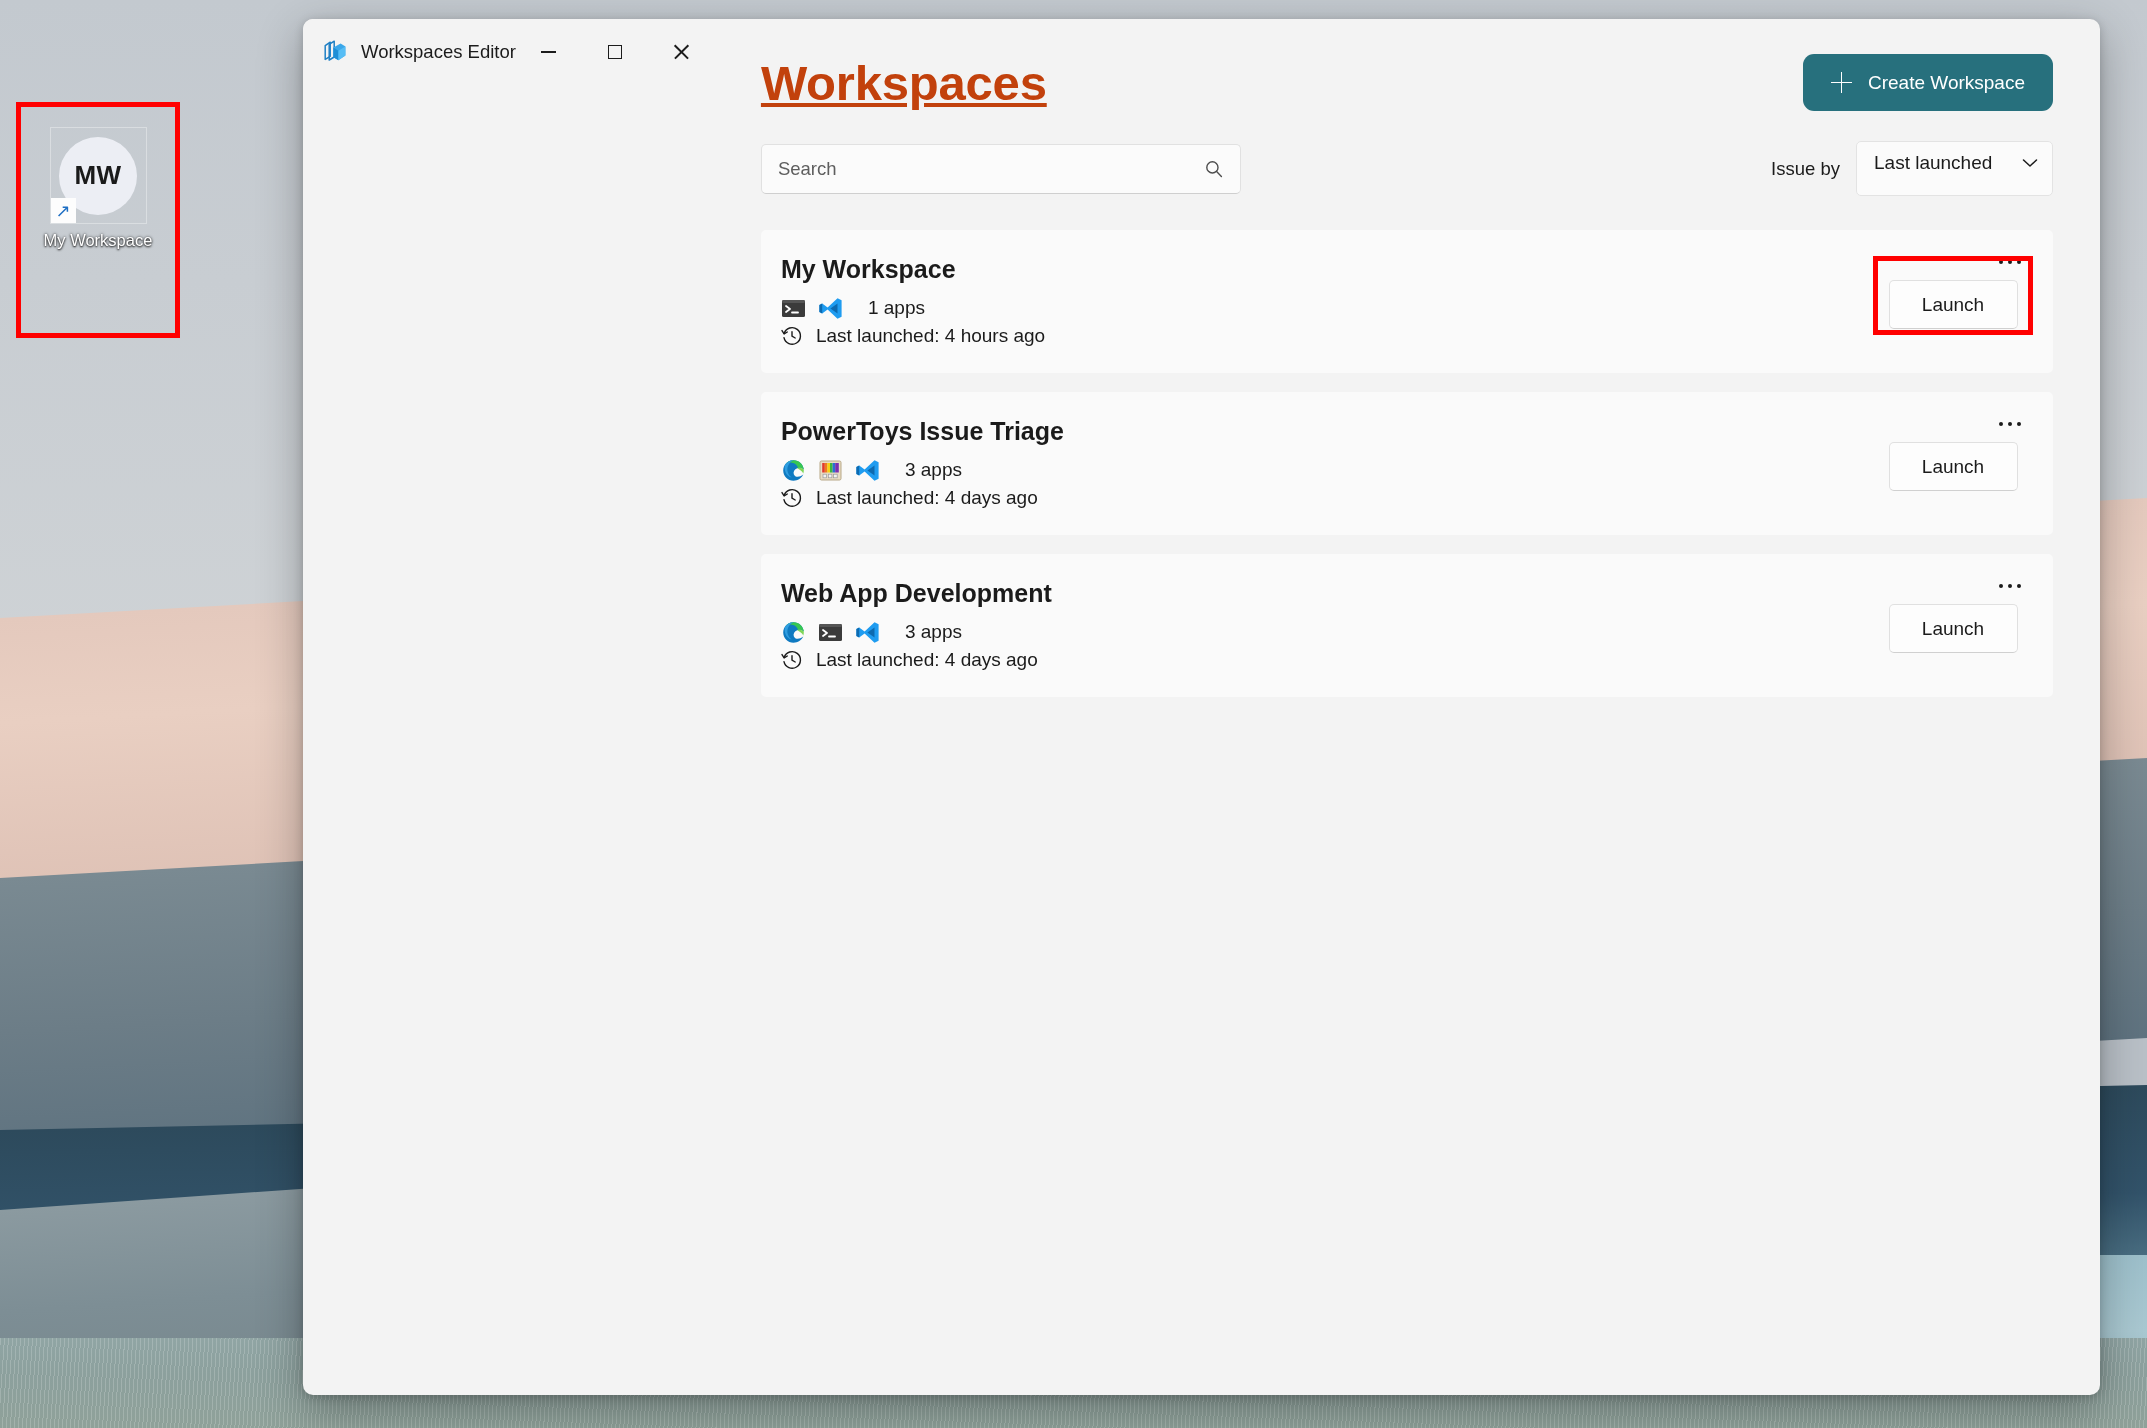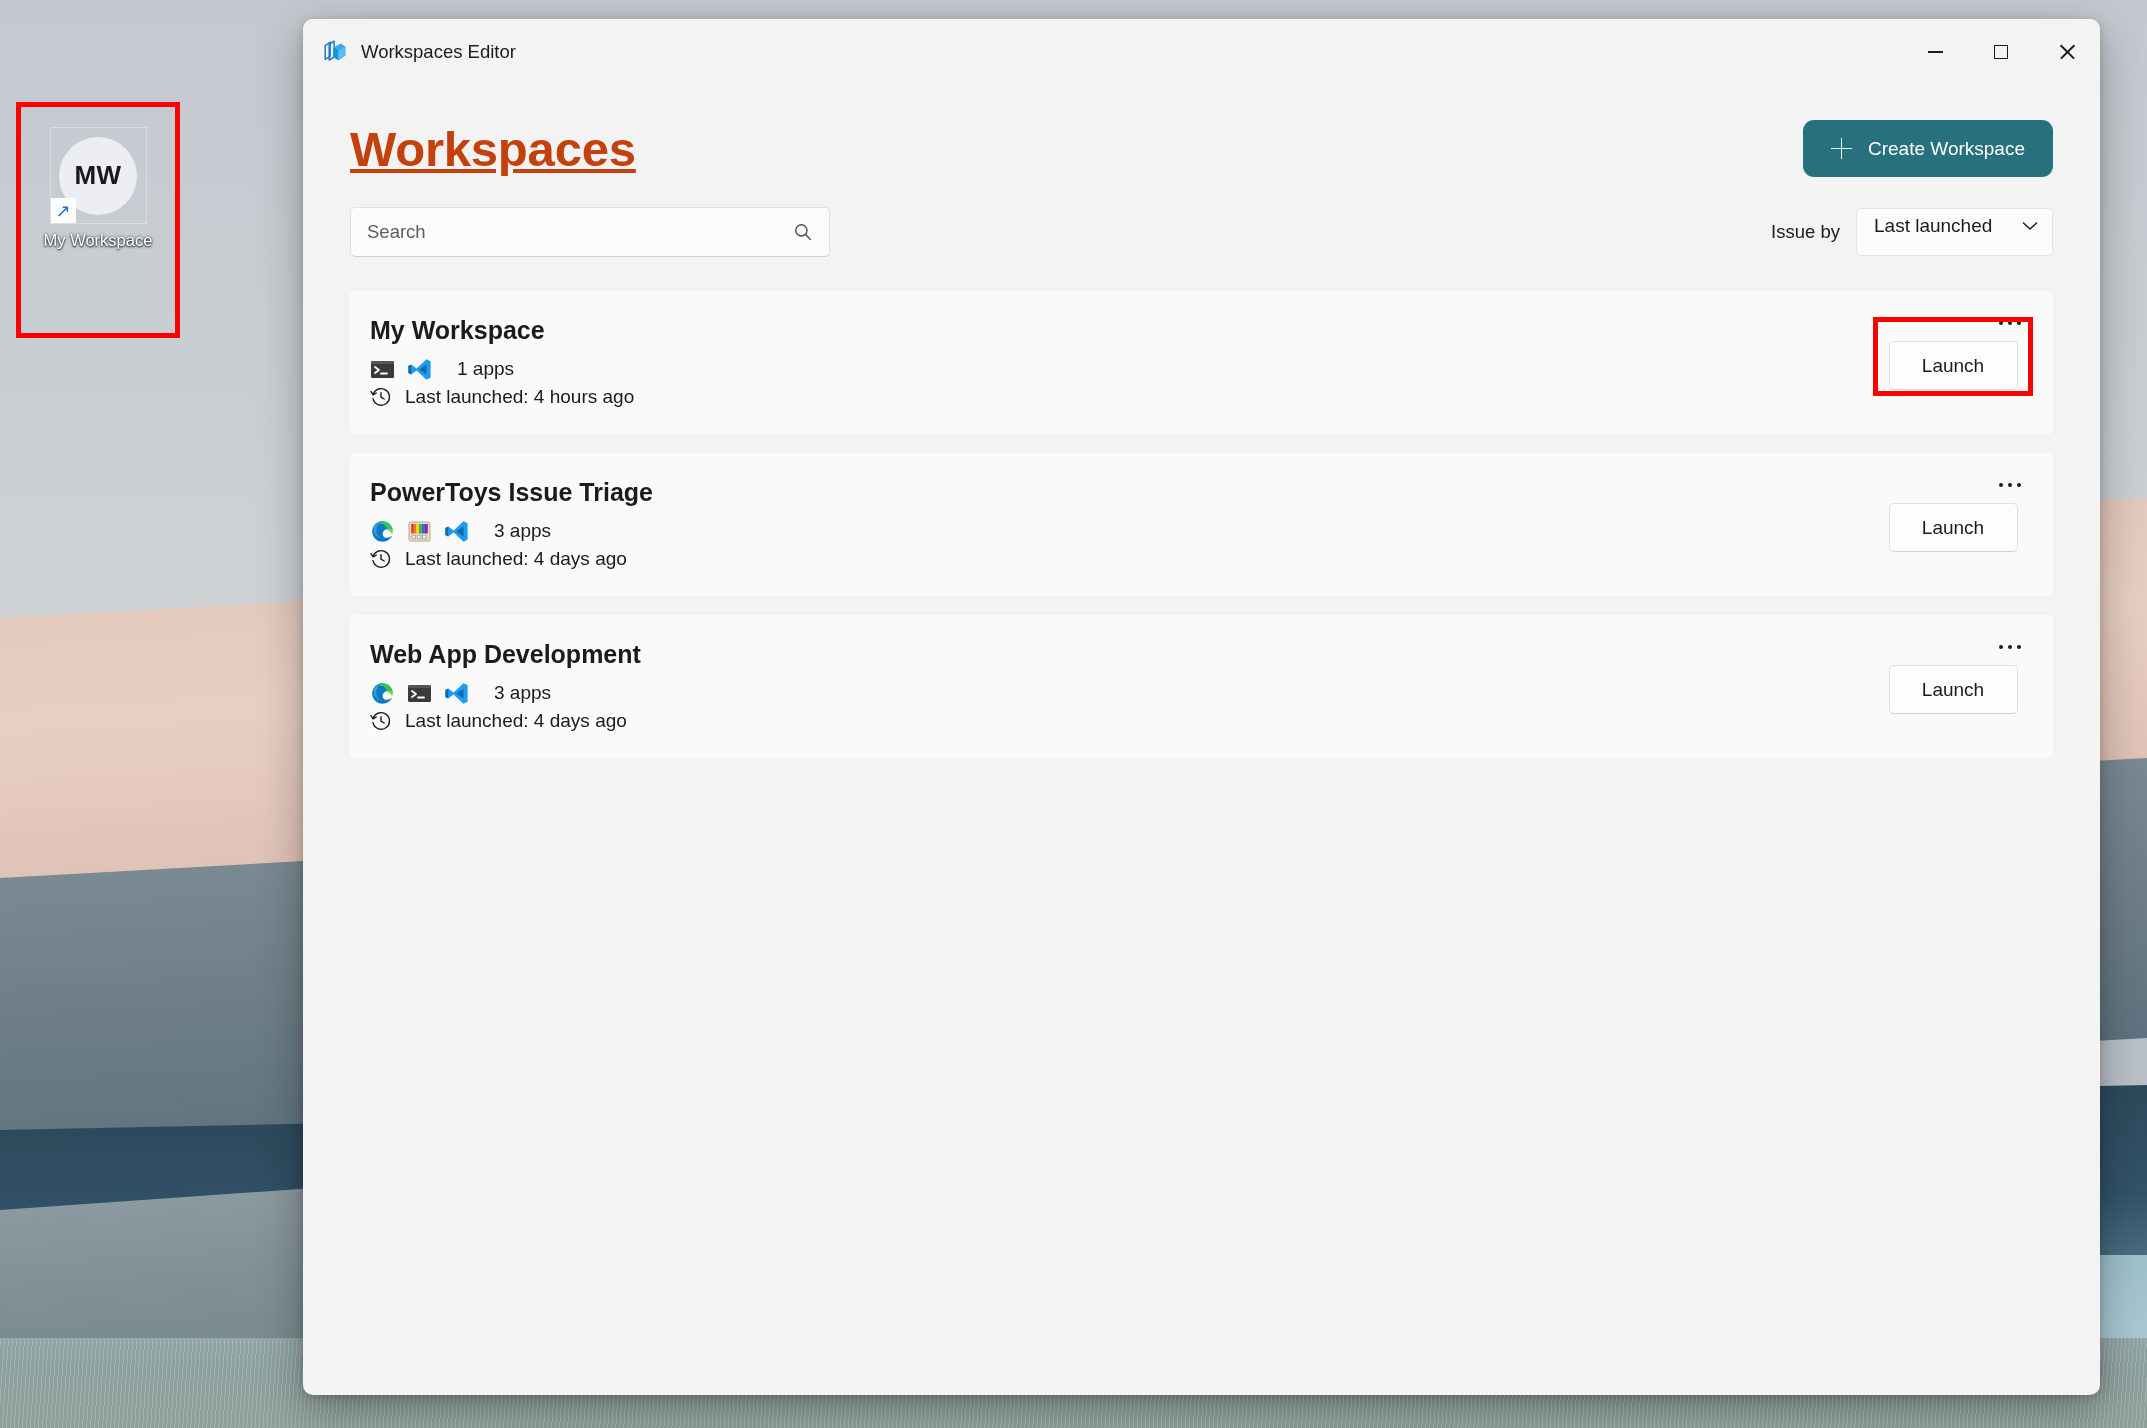--- a/index.html
+++ b/index.html
@@ -110,21 +110,21 @@
   
   #app-window {
     position: absolute;
     left: 303px; top: 19px;
     width: 1797px; height: 1376px;
     background: #f3f3f3;
     border-radius: 10px;
     box-shadow: 0 14px 46px rgba(0,0,0,0.30), 0 2px 10px rgba(0,0,0,0.18);
     overflow: hidden;
     display: flex;
-    flex-direction: column;
+    flex-direction: row;
   }
 
   
   #title-bar {
     height: 66px;
     flex: 0 0 66px;
     display: flex;
     align-items: center;
     background: #f3f3f3;
   }
@@ -226,21 +226,21 @@
   .search-icon {
     position: absolute; right: 16px; top: 50%;
     transform: translateY(-50%);
     width: 20px; height: 20px;
     pointer-events: none;
   }
 
   .sort-wrap { display: flex; align-items: center; gap: 16px; }
   #sort-label { font-size: 18.5px; color: #1b1b1b; }
   #sort-select {
-    width: 197px; height: 48px;
+    width: 197px; height: 55px;
     background: #fbfbfb;
     border: 1px solid #e3e3e3;
     border-radius: 5px;
     display: flex; align-items: center;
     justify-content: space-between;
     padding: 0 14px 12px 17px;
     cursor: pointer;
     box-sizing: border-box;
   }
   .sort-value { font-size: 19px; color: #1b1b1b; }

